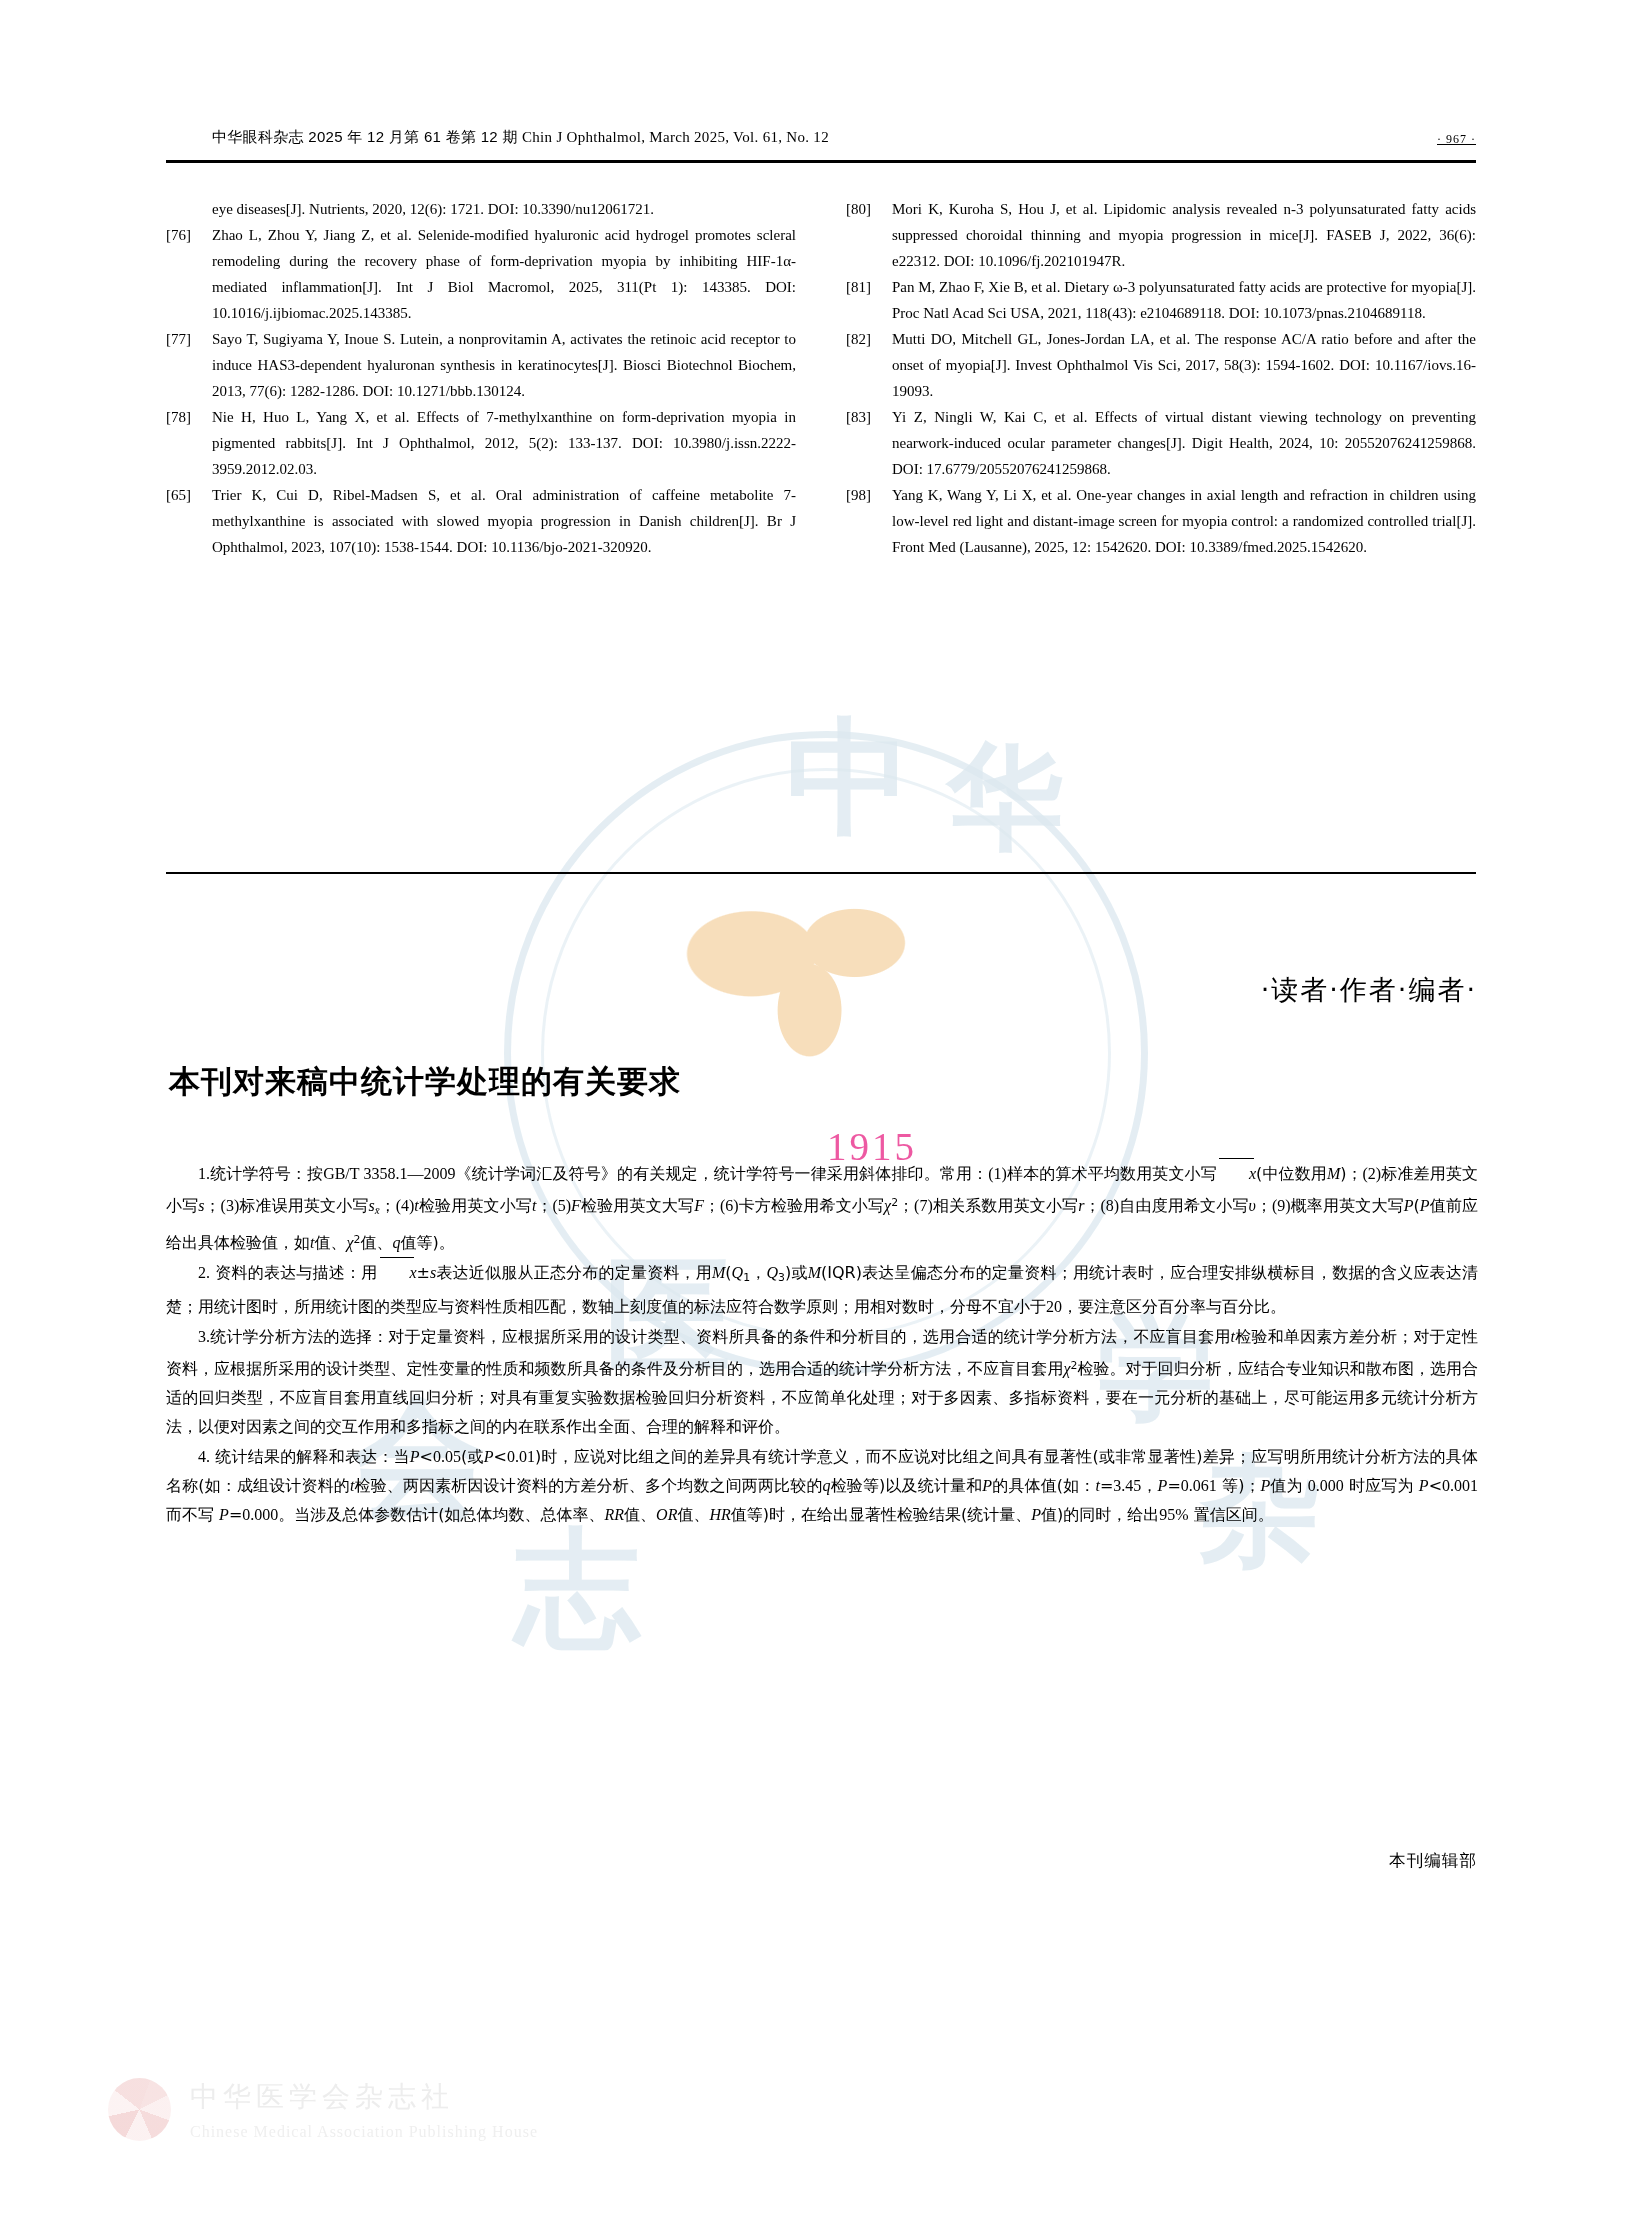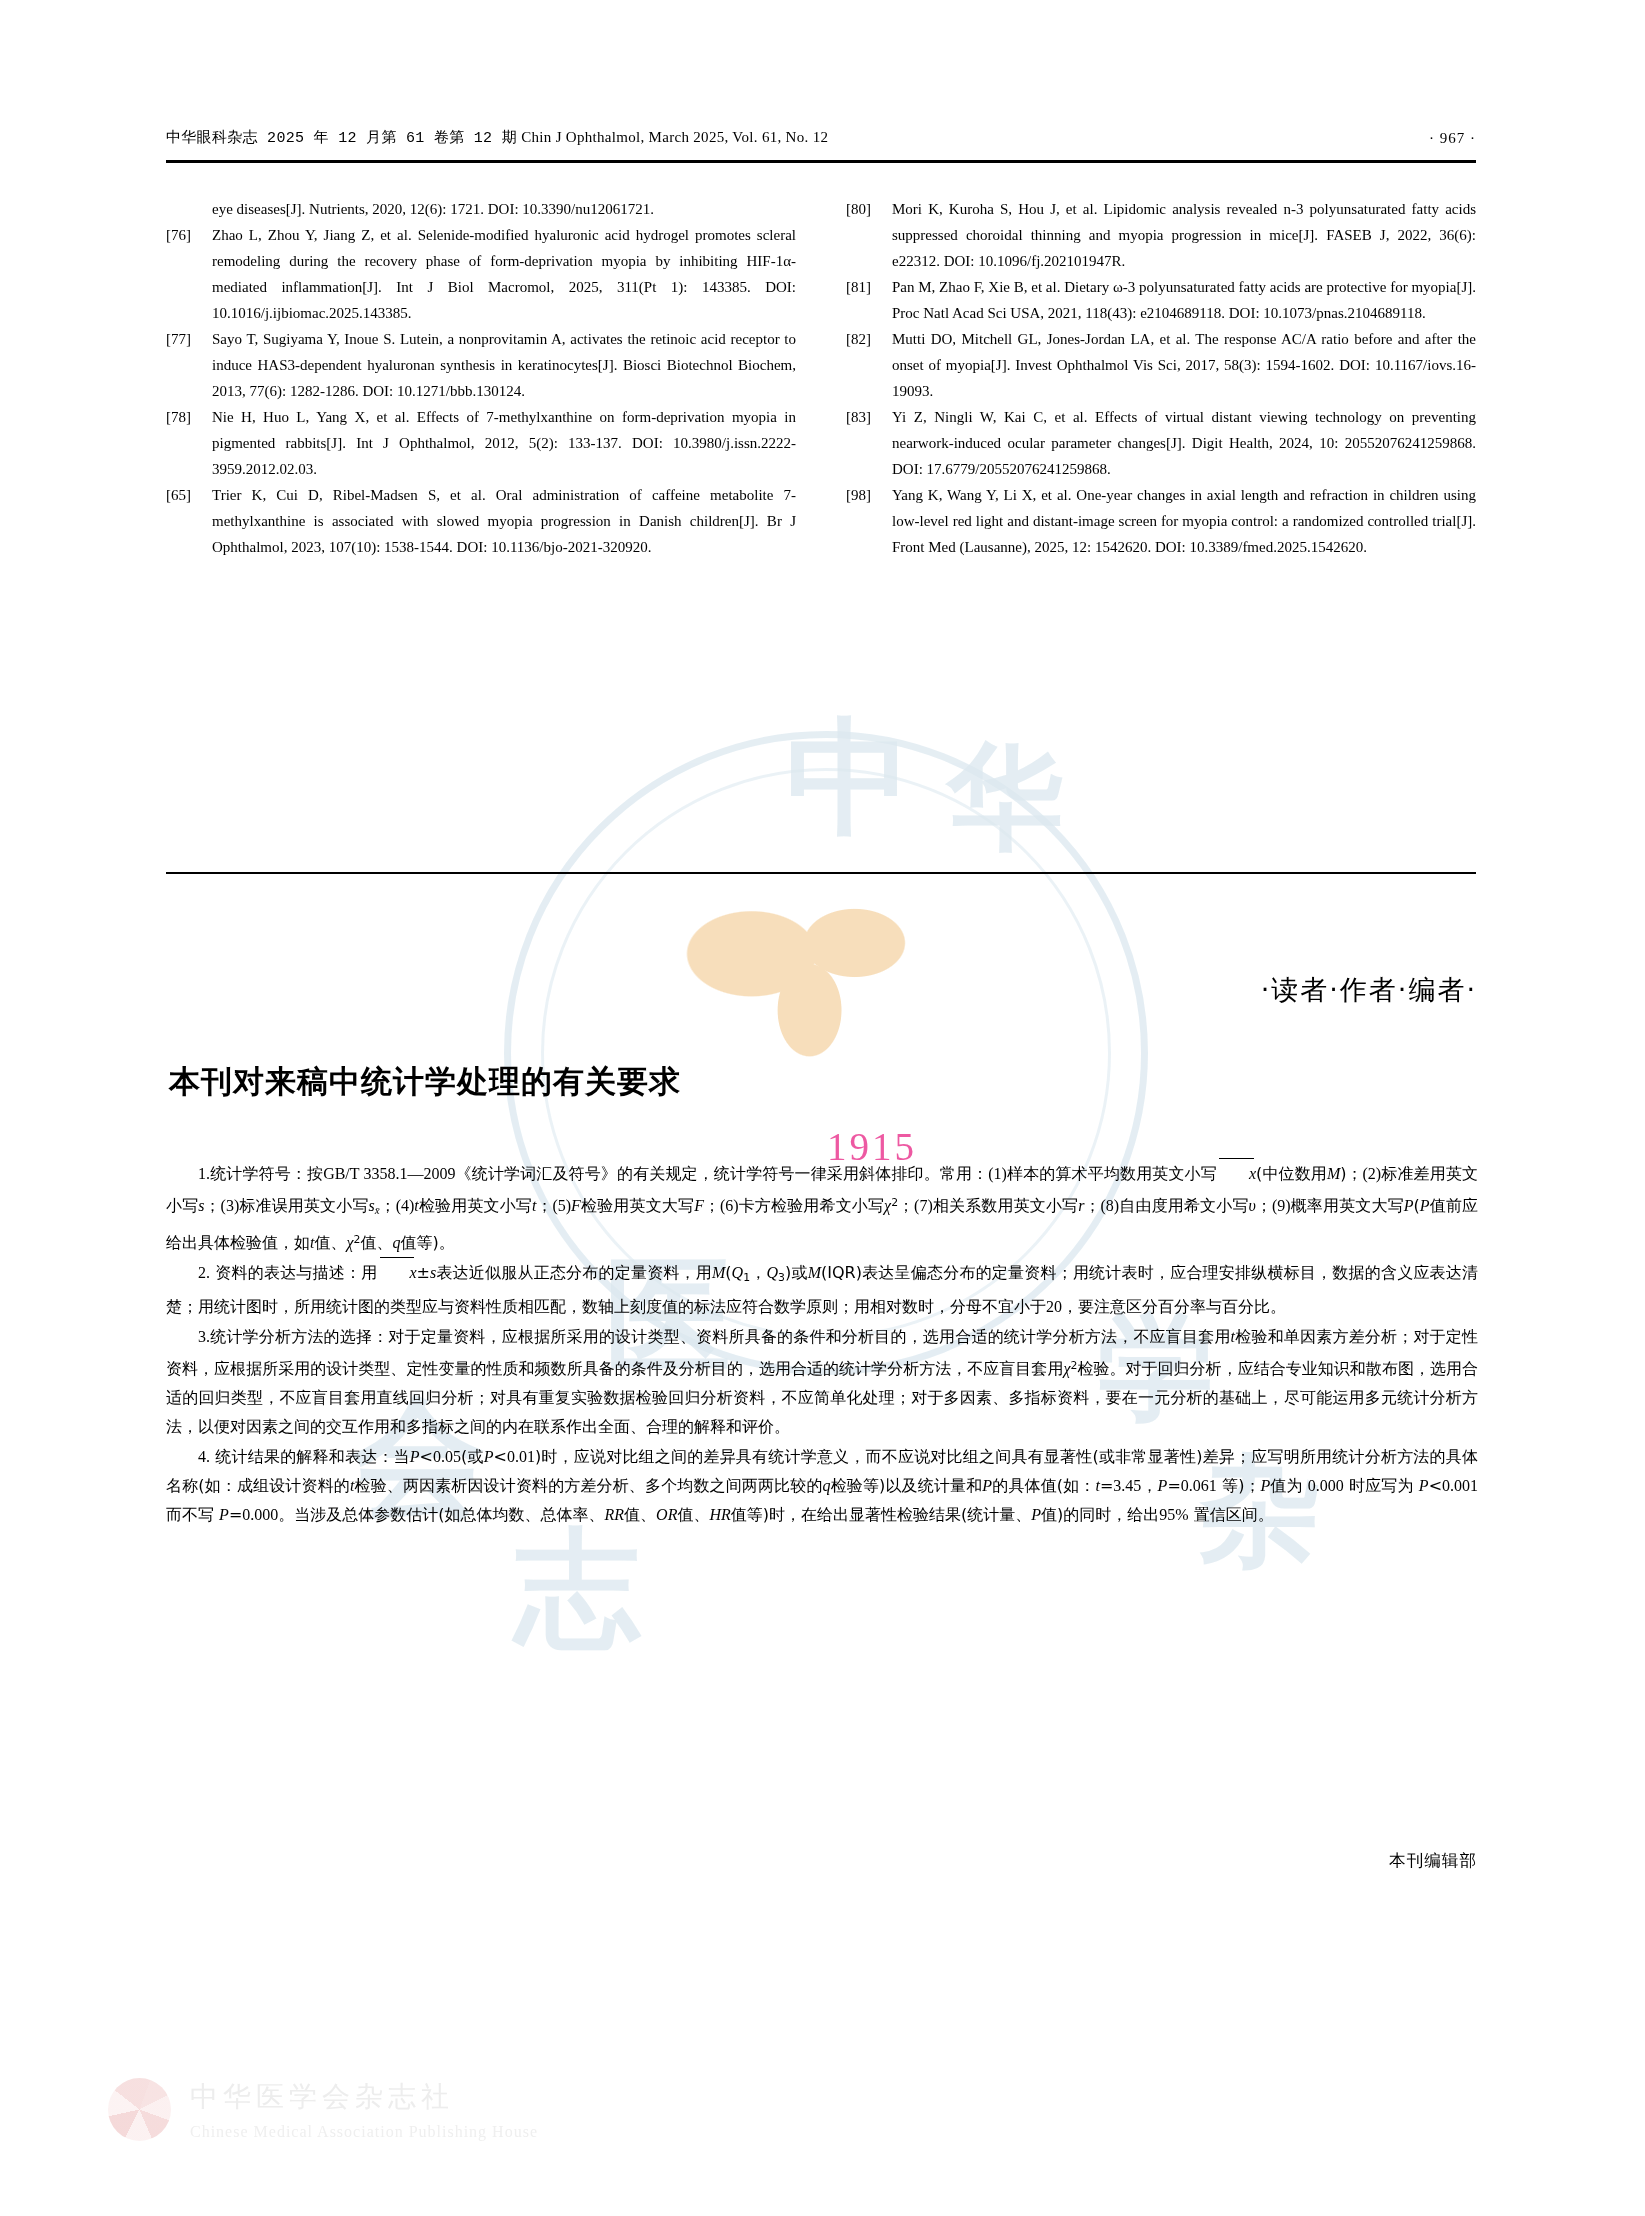--- a/index.html
+++ b/index.html
@@ -51,23 +51,23 @@
   .wm-big.f{left:1199px;top:1431px;font-size:121px;}
   .wm-big.g{left:514px;top:1506px;font-size:126px;}
 
   
   .masthead{
     position:absolute;left:166px;top:128px;width:1310px;
     display:flex;align-items:flex-end;justify-content:space-between;
     z-index:3;
   }
   .masthead-left{font-size:15.6px;letter-spacing:0.3px;white-space:nowrap;}
-  .masthead-left .cn{font-family:Liberation Mono, monospace;font-size:15px;}
+  .masthead-left .cn{font-family:Liberation Sans, sans-serif;font-size:15px;margin-left:46px;}
   .masthead-left .en{font-family:"Liberation Serif",serif;font-size:15px;}
-  .masthead-right{font-size:15px;white-space:nowrap;letter-spacing:1px;}
+  .masthead-right{font-size:12px;white-space:nowrap;letter-spacing:1px;text-decoration:underline;}
   .rule-top{
     position:absolute;left:166px;top:160px;width:1310px;height:2.5px;background:#000;z-index:3;
   }
 
   
   .refs{
     position:absolute;left:166px;top:196px;width:1310px;
     display:flex;justify-content:space-between;z-index:3;gap:44px;
   }
   .ref-col{width:630px;}

